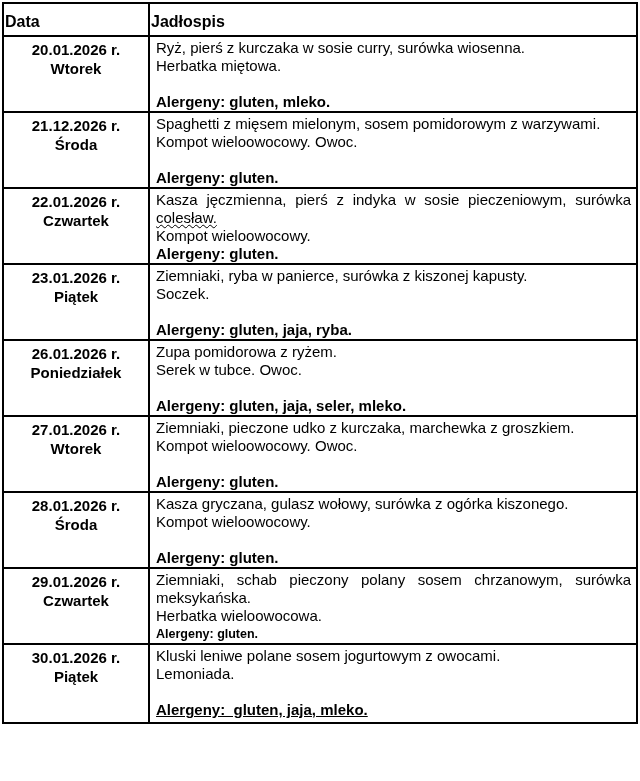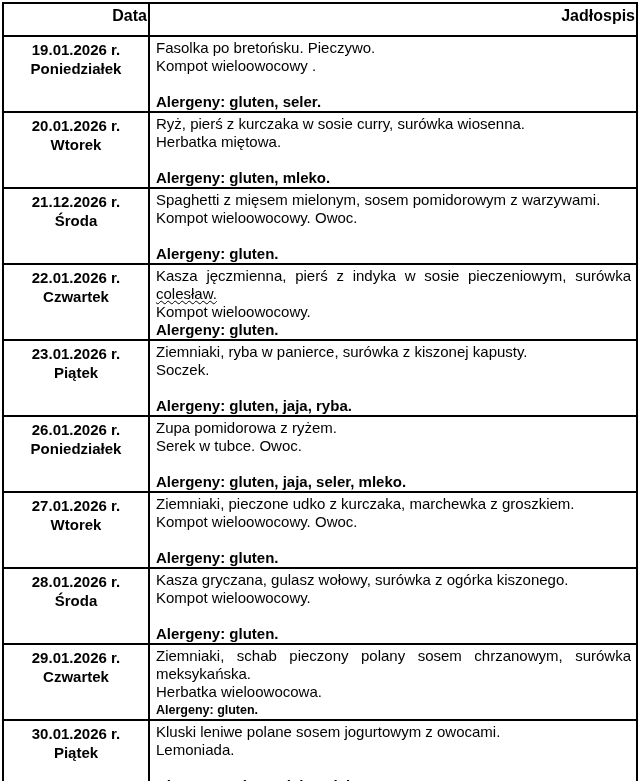--- a/index.html
+++ b/index.html
@@ -19,23 +19,23 @@
     table-layout: fixed;
     width: 636px;
     margin: 2px;
   }
   table.menu-table, table.menu-table th, table.menu-table td {
     border: 2px solid #000000;
   }
   th {
     font-size: 16px;
     font-weight: bold;
-    text-align: right;
+    text-align: left;
     vertical-align: top;
-    padding-top: 3px;
+    padding-top: 9px;
   }
   tr.header-row { height: 33px; }
   td.date-cell {
     vertical-align: top;
     text-align: center;
     font-weight: bold;
     font-size: 15px;
     line-height: 19px;
     padding-top: 3px;
   }
@@ -66,32 +66,20 @@
     <col style="width:146px">
     <col>
   </colgroup>
   <thead>
     <tr class="header-row">
       <th>Data</th>
       <th>Jadłospis</th>
     </tr>
   </thead>
   <tbody>
-      <tr style="height: 76px;">
-    <td class="date-cell">
-      <div>19.01.2026 r.</div>
-      <div>Poniedziałek</div>
-    </td>
-    <td class="menu-cell">
-          <div class="menu-line">Fasolka po bretońsku. Pieczywo.</div>
-          <div class="menu-line">Kompot wieloowocowy .</div>
-          <div class="menu-line blank"></div>
-          <div class="menu-line bold">Alergeny: gluten, seler.</div>
-        </td>
-  </tr>
       <tr style="height: 74px;">
     <td class="date-cell">
       <div>20.01.2026 r.</div>
       <div>Wtorek</div>
     </td>
     <td class="menu-cell">
           <div class="menu-line">Ryż, pierś z kurczaka w sosie curry, surówka wiosenna.</div>
           <div class="menu-line">Herbatka miętowa.</div>
           <div class="menu-line blank"></div>
           <div class="menu-line bold">Alergeny: gluten, mleko.</div>

